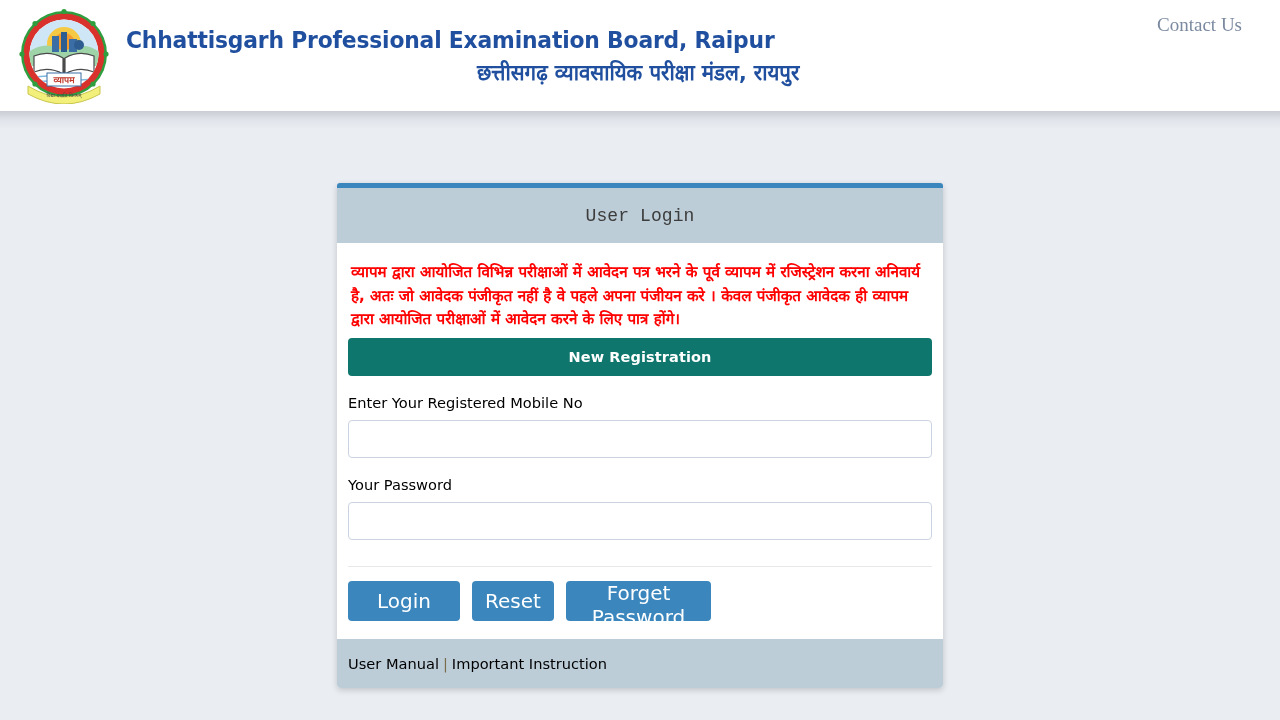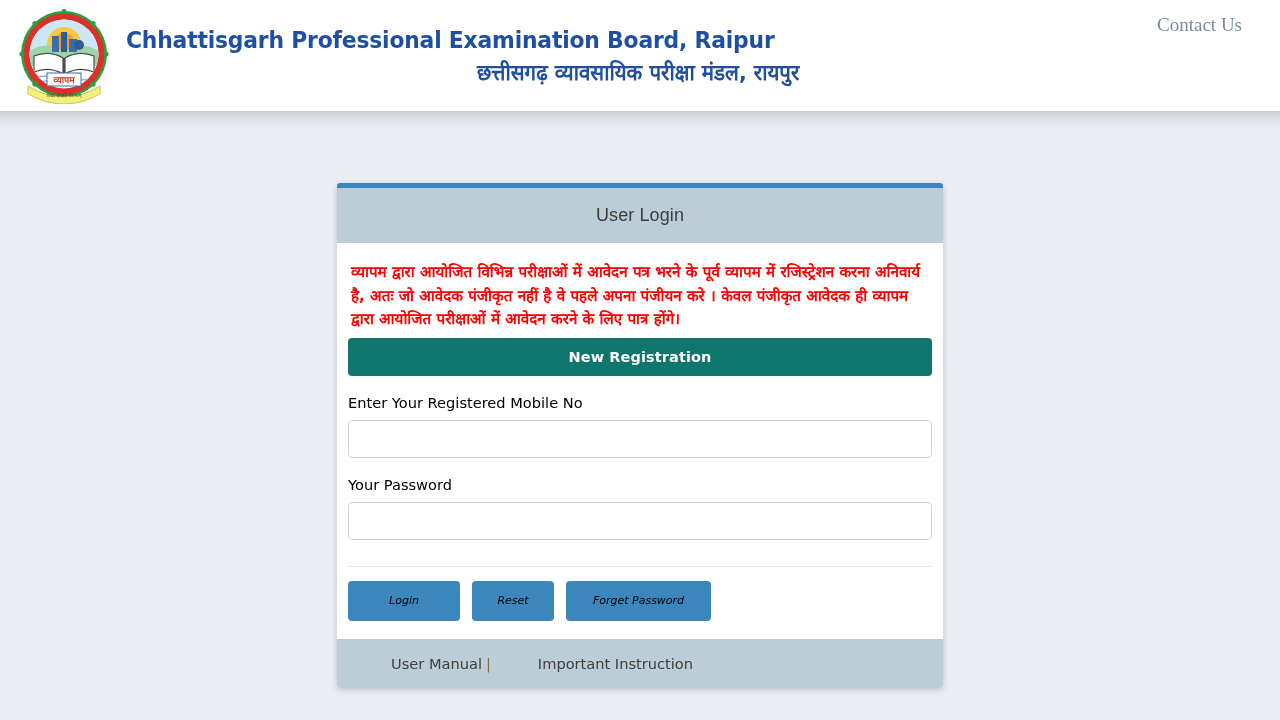--- a/index.html
+++ b/index.html
@@ -98,21 +98,21 @@
     overflow: hidden;
   }
   .card-header {
     background: #bdcdd8;
     height: 55px;
     display: flex;
     align-items: center;
     justify-content: center;
   }
   .card-header-title {
-    font-family: Liberation Sans, sans-serif;
+    font-family: Liberation Mono, monospace;
     font-size: 18px;
     color: #3c3c3c;
     letter-spacing: 0.1px;
   }
   .card-body {
     background: #ffffff;
     padding: 18px 11px 0 11px;
   }
   .notice {
     color: #fe0000;
@@ -166,48 +166,46 @@
     border-top: 1px solid #e8e8e8;
     margin: 26px 0 0 0;
   }
   .btn-row {
     display: flex;
     gap: 12px;
     padding: 14px 0 18px 0;
   }
   .btn-blue {
     background: #3a86bd;
-    color: #000000;
+    color: #ffffff;
     border: none;
     border-radius: 4px;
     height: 40px;
     font-family: "DejaVu Sans", sans-serif;
-    font-size: 11px;
+    font-size: 20px;
     cursor: pointer;
     padding: 0 10px;
-    font-style: italic;
   }
   .btn-login { width: 112px; }
   .btn-reset { width: 82px; }
   .btn-forget { width: 145px; }
 
   .card-footer {
     background: #bdcdd8;
     height: 49px;
     display: flex;
     align-items: center;
     padding: 0 11px;
     font-family: "DejaVu Sans", sans-serif;
     font-size: 14.6px;
   }
   .footer-link {
-    color: #404040;
+    color: #000000;
     text-decoration: none;
     cursor: pointer;
-    margin-left: 43px;
   }
   .footer-sep {
     color: #7a6b4a;
     margin: 0 4px;
   }
 </style>
 </head>
 <body>
 
 <div class="site-header">

